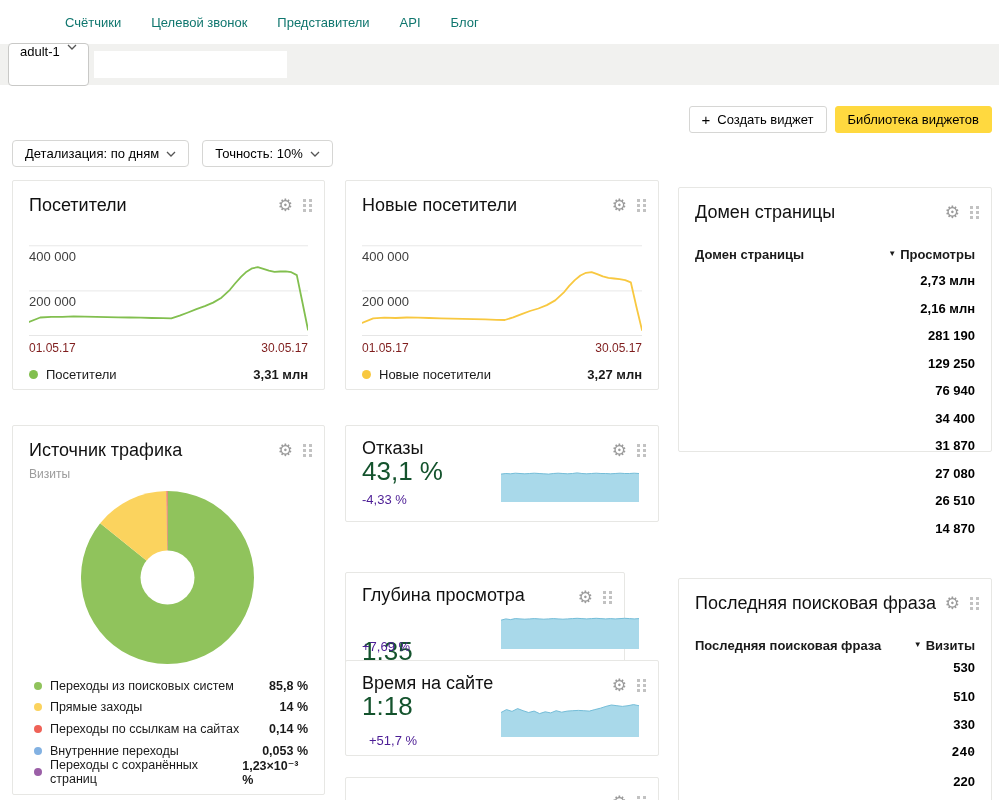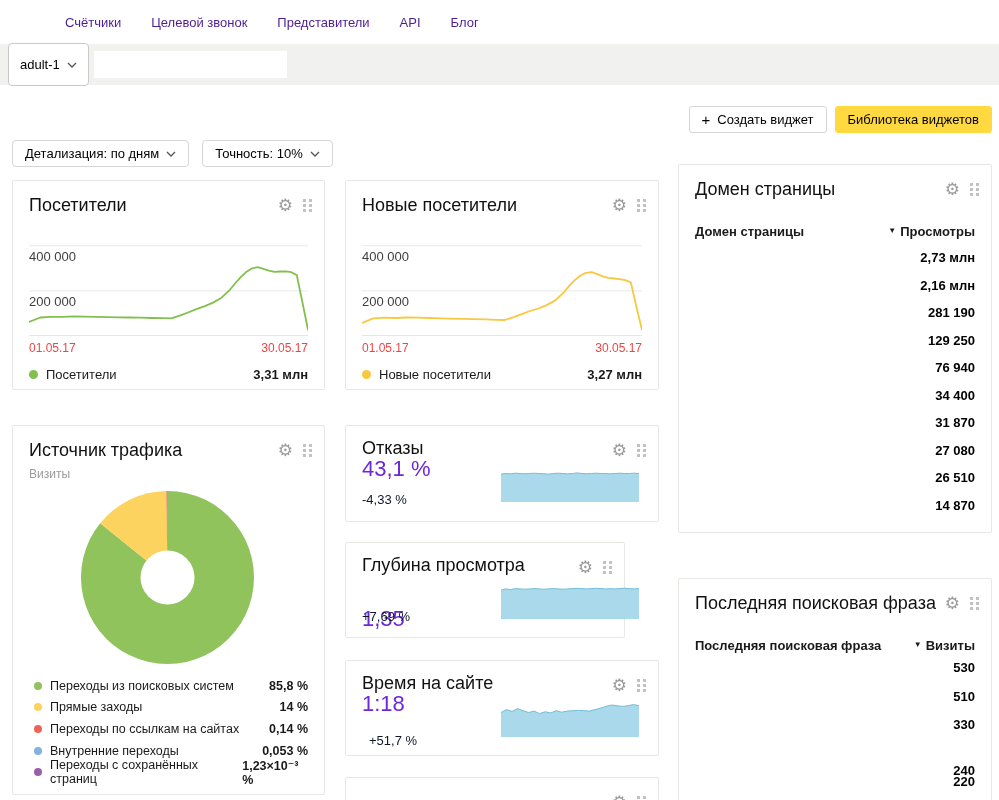--- a/index.html
+++ b/index.html
@@ -4,25 +4,25 @@
 <style>
   * { box-sizing: border-box; margin: 0; padding: 0; }
   html,body { background:#fff; }
   .page {
     position: relative; width: 999px; height: 800px; overflow: hidden;
     background:#fff; font-family: "Liberation Sans","DejaVu Sans",sans-serif; color:#1a1a1a;
   }
   
   .topnav { position:absolute; top:0; left:0; right:0; height:44px;
     display:flex; align-items:center; gap:30px; padding-left:65px; background:#fff; }
-  .topnav a { font-size:13px; color:#4c1d95; text-decoration:none; cursor:pointer; }
+  .topnav a { font-size:13px; color:#0f766e; text-decoration:none; cursor:pointer; }
   
   .counter-bar { position:absolute; top:44px; left:0; right:0; height:41px;
     background:#f1f1ef; display:flex; align-items:center; padding-left:8px; gap:5px; }
-  .counter-btn { display:inline-flex; align-items:center; gap:7px; height:43px; padding:0 11px;
+  .counter-btn { display:inline-flex; align-items:flex-start; gap:7px; height:43px; padding:0 11px;
     background:#fff; border:1px solid #c9c9c7; border-radius:4px; font-size:13px; cursor:pointer; }
   .search-input { width:193px; height:27px; border:none; background:#fff; font-size:13px; padding:0 8px; outline:none; }
   
   .row1 { position:absolute; top:106px; left:12px; right:7px; display:flex; align-items:flex-start; }
   .row2 { position:absolute; top:140px; left:12px; display:flex; gap:13px; }
   .btn { display:inline-flex; align-items:center; gap:7px; height:27px; padding:0 12px;
     background:#fff; border:1px solid #d6d6d4; border-radius:3px; font-size:13px; color:#000; cursor:pointer; white-space:nowrap; }
   .seg { border-radius:0; margin-left:-1px; }
   .seg.first { border-radius:3px 0 0 3px; margin-left:0; }
   .seg.last { border-radius:0 3px 3px 0; }
@@ -34,39 +34,39 @@
   
   .card { position:absolute; background:#fff; border:1px solid #e7e7e4; border-radius:2px; }
   .card h2 { position:absolute; left:16px; top:14px; font-size:18px; font-weight:400; color:#111; }
   .card-icons { position:absolute; top:16px; right:12px; display:flex; align-items:center; gap:10px; }
   .icon-gear { font-family:"DejaVu Sans",sans-serif; font-size:17px; line-height:1; color:#9b9b9b; cursor:pointer; }
   .drag-handle { cursor:grab; display:inline-flex; }
   .subtitle { position:absolute; left:16px; top:41px; font-size:12px; color:#9b9b9b; }
   
   .linechart { position:absolute; left:16px; top:58px; }
   .xdates { position:absolute; left:16px; right:16px; top:160px; display:flex; justify-content:space-between;
-    font-size:12px; color:#ef4444; }
+    font-size:12px; color:#7f1d1d; }
   .chart-legend { position:absolute; left:16px; right:16px; top:186px; display:flex; align-items:center; gap:8px; font-size:13px; }
   .dot { width:9px; height:9px; border-radius:50%; display:inline-block; flex:none; }
   .legend-total { margin-left:auto; font-weight:700; }
   
   .thead { position:absolute; left:16px; right:16px; top:59px; display:flex; font-size:13px; font-weight:700; }
   .thead .metric { margin-left:auto; display:flex; align-items:center; gap:4px; cursor:pointer; }
   .sort-arrow { font-size:8px; position:relative; top:-1px; }
   .trow { position:absolute; left:16px; right:16px; height:20px; }
   .tval { position:absolute; right:0; font-size:13px; font-weight:700; color:#000; }
   
   .pie-svg { position:absolute; left:68px; top:65px; }
   .pie-legend { position:absolute; left:16px; right:16px; top:249px; }
   .pie-row { display:flex; align-items:center; gap:8px; height:21.6px; font-size:12.5px; }
   .pie-row .dot { width:8px; height:8px; margin-left:5px; }
   .pie-val { margin-left:auto; font-weight:700; }
   
-  .metric-value { position:absolute; left:16px; top:26px; font-size:22px; color:#6d28d9; letter-spacing:0; }
-  .metric-change { position:absolute; left:16px; top:64px; font-size:13px; color:#0f172a; }
+  .metric-value { position:absolute; left:16px; top:26px; font-size:26px; color:#14532d; letter-spacing:0; }
+  .metric-change { position:absolute; left:16px; top:64px; font-size:13px; color:#4c1d95; }
   .spark { position:absolute; }
 </style>
 </head>
 <body>
 
 <div class="page">
 
   <nav class="topnav">
     <a>Счётчики</a>
     <a>Целевой звонок</a>
@@ -175,21 +175,21 @@
       <span>01.05.17</span>
       <span>30.05.17</span>
     </div>
     <div class="chart-legend">
       <span class="dot" style="background: rgb(248, 200, 64);"></span>
       <span>Новые посетители</span>
       <span class="legend-total">3,27 млн</span>
     </div>
   </section>
 
-  <section class="card" style="left:678px;top:164px;width:314px;height:369px;padding-left:36px;">
+  <section class="card" style="left:678px;top:187px;width:314px;height:265px;padding-left:36px;">
     <h2>Домен страницы</h2>
     <div class="card-icons">
       <span class="icon-gear">⚙</span>
       <span class="drag-handle">
         <svg width="9" height="13" viewBox="0 0 9 13">
             <g fill="#c2c2c2">
               <rect x="0" y="0" width="3" height="3"></rect>
               <rect x="6" y="0" width="3" height="3"></rect>
               <rect x="0" y="5" width="3" height="3"></rect>
               <rect x="6" y="5" width="3" height="3"></rect>
@@ -309,21 +309,21 @@
       </span>
     </div>
     <div class="metric-value" style="top:30px;">43,1 %</div>
     <div class="metric-change" style="top:66px;">-4,33 %</div>
     <svg class="spark" width="138" height="30" style="left:155px;top:46px;">
         <path d="M0,30 L0.0,2.1 L4.8,1.5 L9.5,1.8 L14.3,1.2 L19.0,1.5 L23.8,1.8 L28.6,1.5 L33.3,1.2 L38.1,1.5 L42.8,1.8 L47.6,2.1 L52.3,1.5 L57.1,1.2 L61.9,1.5 L66.6,1.8 L71.4,1.5 L76.1,0.9 L80.9,1.5 L85.7,1.8 L90.4,1.5 L95.2,1.2 L99.9,1.5 L104.7,1.5 L109.4,1.8 L114.2,1.5 L119.0,1.2 L123.7,1.5 L128.5,1.5 L133.2,1.2 L138.0,1.5 L138,30 Z" fill="#a9d9ea"></path>
         <path d="M0.0,2.1 L4.8,1.5 L9.5,1.8 L14.3,1.2 L19.0,1.5 L23.8,1.8 L28.6,1.5 L33.3,1.2 L38.1,1.5 L42.8,1.8 L47.6,2.1 L52.3,1.5 L57.1,1.2 L61.9,1.5 L66.6,1.8 L71.4,1.5 L76.1,0.9 L80.9,1.5 L85.7,1.8 L90.4,1.5 L95.2,1.2 L99.9,1.5 L104.7,1.5 L109.4,1.8 L114.2,1.5 L119.0,1.2 L123.7,1.5 L128.5,1.5 L133.2,1.2 L138.0,1.5" fill="none" stroke="#74bdd8" stroke-width="1"></path>
       </svg>
   </section>
 
-  <section class="card" style="left:345px;top:542px;width:280px;height:96px;">
+  <section class="card" style="left:345px;top:572px;width:280px;height:96px;">
     <h2 style="top:12px;">Глубина просмотра</h2>
     <div class="card-icons">
       <span class="icon-gear">⚙</span>
       <span class="drag-handle">
         <svg width="9" height="13" viewBox="0 0 9 13">
             <g fill="#c2c2c2">
               <rect x="0" y="0" width="3" height="3"></rect>
               <rect x="6" y="0" width="3" height="3"></rect>
               <rect x="0" y="5" width="3" height="3"></rect>
               <rect x="6" y="5" width="3" height="3"></rect>
@@ -410,21 +410,21 @@
     </div>
     <div class="trow" style="top:81px;">
         <span class="tval">530</span>
       </div>
     <div class="trow" style="top:110px;">
         <span class="tval">510</span>
       </div>
     <div class="trow" style="top:138px;">
         <span class="tval">330</span>
       </div>
-    <div class="trow" style="top:184px;">
+    <div class="trow" style="top:166px;font-family:Liberation Mono, monospace;">
         <span class="tval">240</span>
       </div>
     <div class="trow" style="top:195px;">
         <span class="tval">220</span>
       </div>
   </section>
 
 </div>
 
 </body></html>

